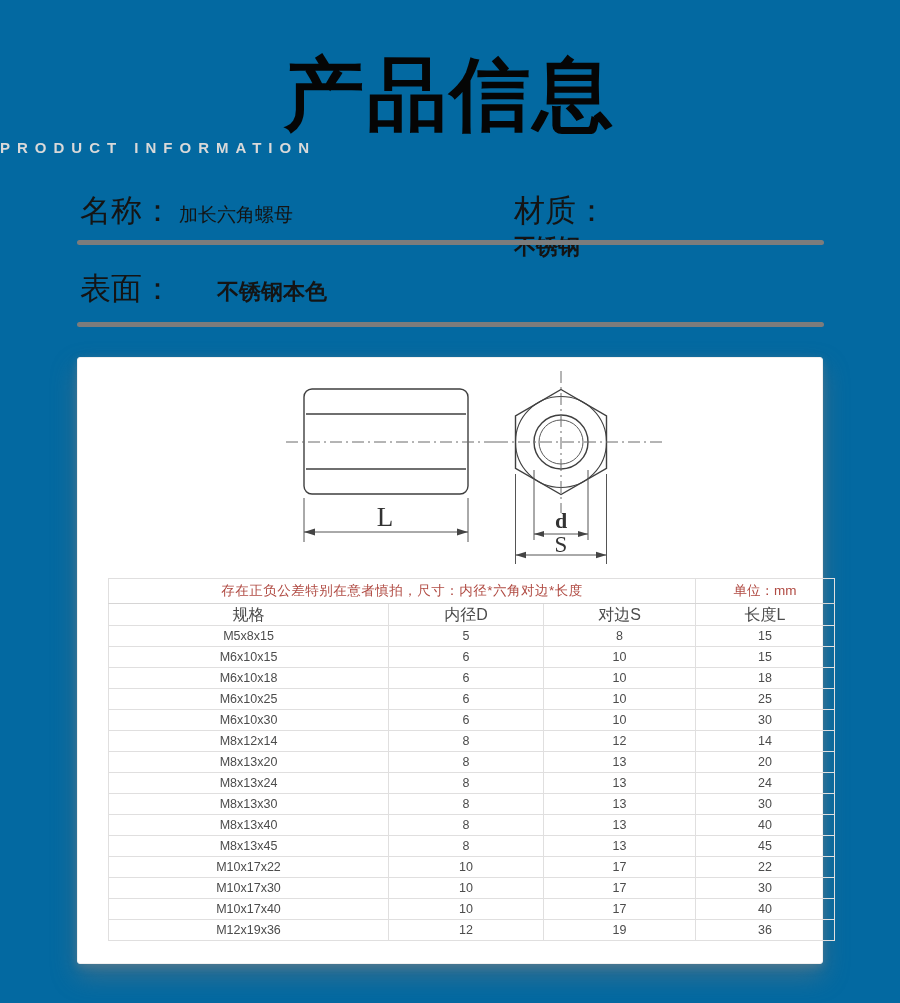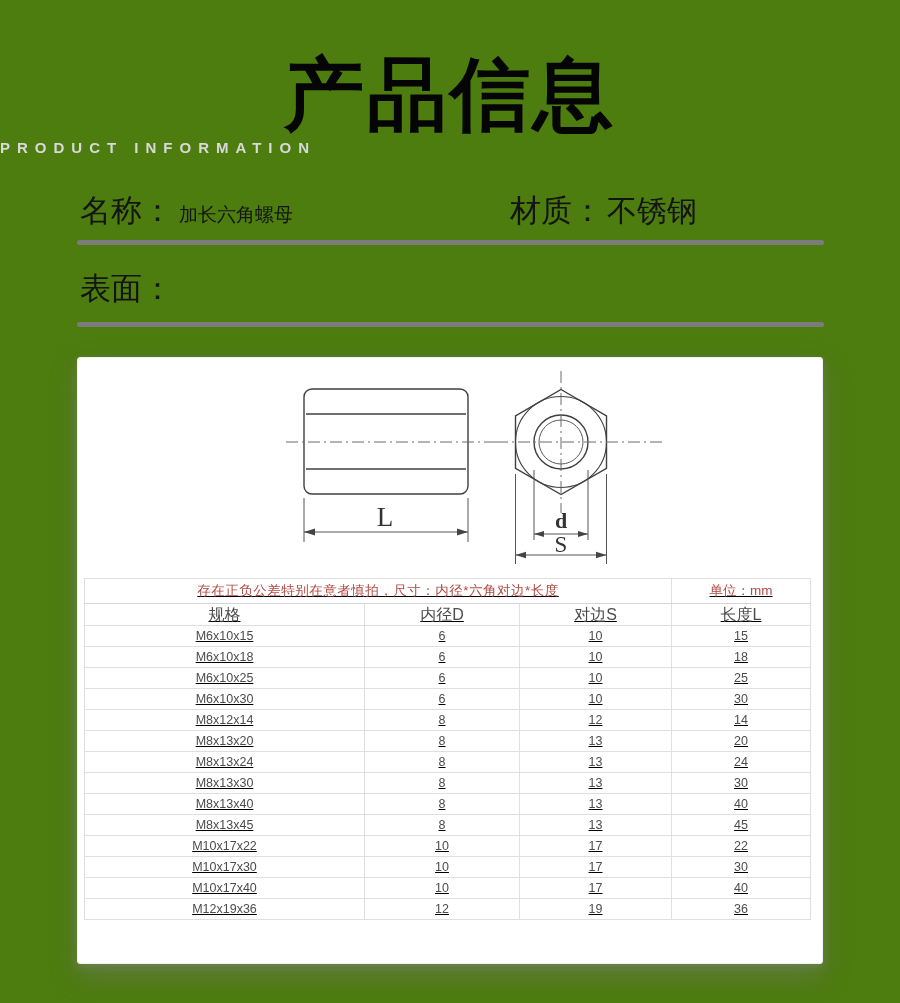--- a/index.html
+++ b/index.html
@@ -1,51 +1,51 @@
 <!DOCTYPE html>
 <html><head>
 <meta charset="utf-8">
 <style>
   * { margin:0; padding:0; box-sizing:border-box; }
   html,body { background:#ffffff; }
   .page {
     position:relative; width:900px; height:1003px;
-    background:#4d7c0f; overflow:hidden;
+    background:#0369a1; overflow:hidden;
     font-family:"Liberation Sans","DejaVu Sans",sans-serif;
     padding-left:12px;
   }
   
   .title {
     position:absolute; top:42px; left:0; width:100%;
     text-align:center; font-size:80px; font-weight:700;
     letter-spacing:3px; color:#050505; z-index:2;
   }
   .subtitle {
     position:absolute; top:139px; left:0; width:100%;
     font-size:15px; font-weight:600;
     letter-spacing:7px; color:#d9d9d9; z-index:1;
   }
   
   .info-item { position:absolute; display:flex; align-items:baseline; color:#141414; white-space:nowrap; }
   .info-label { font-size:31px; font-weight:500; }
   .val-sm { font-size:19px; font-weight:500; margin-left:6px; }
-  .val-lg { font-size:30px; font-weight:400; margin-left:4px; }
+  .val-lg { font-size:22px; font-weight:700; margin-left:4px; }
   .divider {
     position:absolute; left:77px; width:747px; height:5px;
     background:#7c7c7c; border-radius:3px;
   }
   
   .panel {
     position:absolute; left:77px; top:357px; width:746px; height:607px;
     background:#ffffff; border:1px solid #f1f0f0; border-radius:3px;
     box-shadow:0 3px 8px rgba(140,140,140,.35), 0 12px 26px rgba(120,120,120,.45);
   }
   .drawing { position:absolute; left:0; top:0; width:746px; height:220px; }
   
-  .spec-table-wrap { position:absolute; left:6px; top:220px; width:608px;text-decoration:underline; }
+  .spec-table-wrap { position:absolute; left:30px; top:220px; width:608px; }
   table.spec {
     width:100%; border-collapse:collapse; table-layout:fixed;
     border:1px solid #cccccc;
     font-size:12.5px; color:#4c4c4c; text-align:center;
   }
   table.spec td, table.spec th { border:1px solid #e0dfdf; padding:0; height:20px; line-height:20px; font-weight:400; }
   tr.note-row td { height:24px; line-height:24px; border-bottom:1px solid #d6d5d5; }
   .note-text { color:#b04a42; font-size:13.5px; font-weight:500; letter-spacing:.5px; }
   .unit-text { color:#b04a42; font-size:13.5px; font-weight:500; }
   tr.header-row th { height:21px; line-height:21px; font-size:16px; color:#4c4c4c; }
@@ -55,29 +55,30 @@
 
 <div class="page">
 
   <div class="title">产品信息</div>
   <div class="subtitle">PRODUCT INFORMATION</div>
 
   <div class="info-item" style="left:80px; top:190px;">
     <span class="info-label">名称：</span>
     <span class="val-sm">加长六角螺母</span>
   </div>
-  <div class="info-item" style="left:510px; top:190px;">
+  <div class="info-item" style="left:510px; top:190px;flex-direction:column;">
     <span class="info-label">材质：</span>
     <span class="val-lg">不锈钢</span>
   </div>
 
   <div class="divider" style="top:240px;"></div>
 
   <div class="info-item" style="left:80px; top:268px;gap:40px;">
     <span class="info-label">表面：</span>
+    <span class="val-lg">不锈钢本色</span>
   </div>
 
   <div class="divider" style="top:322px;"></div>
 
   <div class="panel">
 
     <svg class="drawing" viewBox="0 0 746 220">
       <g stroke="#3f3f3f" stroke-width="1.4" fill="none">
 
         <rect x="226" y="31" width="164" height="105" rx="8" ry="8"></rect>
@@ -134,20 +135,26 @@
           <tr class="note-row">
             <td colspan="3" class="note-text">存在正负公差特别在意者慎拍，尺寸：内径*六角对边*长度</td>
             <td class="unit-text">单位：mm</td>
           </tr>
           <tr class="header-row">
             <th>规格</th>
             <th>内径D</th>
             <th>对边S</th>
             <th>长度L</th>
           </tr>
+        <tr>
+              <td>M5x8x15</td>
+              <td>5</td>
+              <td>8</td>
+              <td>15</td>
+            </tr>
             <tr>
               <td>M6x10x15</td>
               <td>6</td>
               <td>10</td>
               <td>15</td>
             </tr>
             <tr>
               <td>M6x10x18</td>
               <td>6</td>
               <td>10</td>

